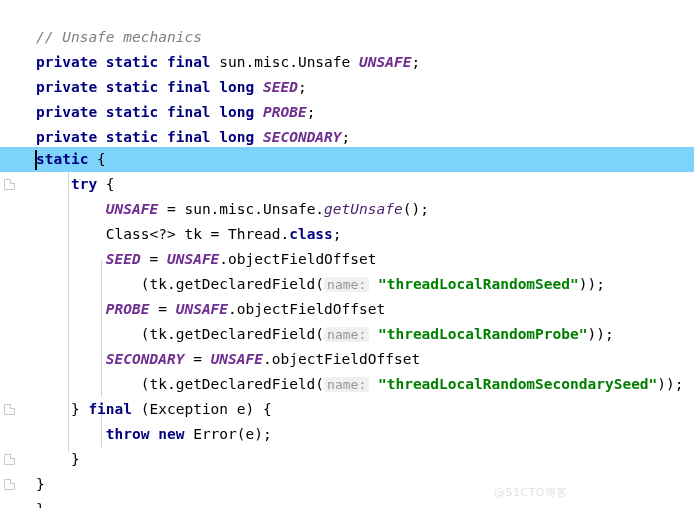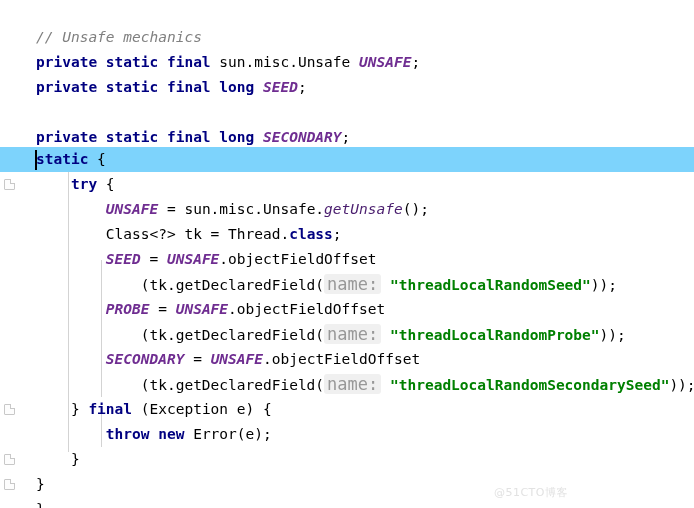--- a/index.html
+++ b/index.html
@@ -97,21 +97,21 @@
   .cmt       { color: #808080; font-style: italic; }
   .sfield    { color: #6f2d91; font-weight: bold; font-style: italic; }
   .smethod   { color: #4b1f6f; font-style: italic; }
   .str       { color: #008000; font-weight: bold; }
   .plain     { color: #000000; }
   .hint {
     color: #989898;
     background: #f0f0f0;
     border-radius: 3px;
     padding: 0 3px;
-    font-size: 17px;
+    font-size: 13px;
   }
 
   
   .watermark {
     position: absolute;
     right: 10px;
     bottom: 8px;
     color: #e2e2e2;
     font-family: "DejaVu Sans", "Liberation Sans", sans-serif;
     font-size: 11px;
@@ -132,20 +132,21 @@
       <div class="fold-marker" style="top: 479px;"></div>
     </div>
 
   <div class="code">
       <div class="indent-guide" style="left: 68px; top: 172px; height: 280px;"></div>
       <div class="indent-guide" style="left: 101px; top: 260px; height: 137px;"></div>
       <div class="indent-guide" style="left: 101px; top: 410px; height: 37px;"></div>
       <div class="line" style="top: 25px;"><span class="txt"><span class="cmt">// Unsafe mechanics</span></span></div>
       <div class="line" style="top: 50px;"><span class="txt"><span class="kw">private static final</span><span class="plain"> sun.misc.Unsafe </span><span class="sfield">UNSAFE</span><span class="plain">;</span></span></div>
       <div class="line" style="top: 75px;"><span class="txt"><span class="kw">private static final long</span><span class="plain"> </span><span class="sfield">SEED</span><span class="plain">;</span></span></div>
+      <div class="line" style="top: 100px;"><span class="txt"><span class="kw">private static final long</span><span class="plain"> </span><span class="sfield">PROBE</span><span class="plain">;</span></span></div>
       <div class="line" style="top: 125px;"><span class="txt"><span class="kw">private static final long</span><span class="plain"> </span><span class="sfield">SECONDARY</span><span class="plain">;</span></span></div>
       <div class="line current" style="top: 147px;"><span class="txt"><span class="kw">static</span><span class="plain"> {</span></span></div>
       <div class="line" style="top: 172px;"><span class="txt"><span class="plain">    </span><span class="kw">try</span><span class="plain"> {</span></span></div>
       <div class="line" style="top: 197px;"><span class="txt"><span class="plain">        </span><span class="sfield">UNSAFE</span><span class="plain"> = sun.misc.Unsafe.</span><span class="smethod">getUnsafe</span><span class="plain">();</span></span></div>
       <div class="line" style="top: 222px;"><span class="txt"><span class="plain">        Class&lt;?&gt; tk = Thread.</span><span class="kw">class</span><span class="plain">;</span></span></div>
       <div class="line" style="top: 247px;"><span class="txt"><span class="plain">        </span><span class="sfield">SEED</span><span class="plain"> = </span><span class="sfield">UNSAFE</span><span class="plain">.objectFieldOffset</span></span></div>
       <div class="line" style="top: 272px;"><span class="txt"><span class="plain">            (tk.getDeclaredField(</span><span class="hint">name:</span><span class="plain"> </span><span class="str">"threadLocalRandomSeed"</span><span class="plain">));</span></span></div>
       <div class="line" style="top: 297px;"><span class="txt"><span class="plain">        </span><span class="sfield">PROBE</span><span class="plain"> = </span><span class="sfield">UNSAFE</span><span class="plain">.objectFieldOffset</span></span></div>
       <div class="line" style="top: 322px;"><span class="txt"><span class="plain">            (tk.getDeclaredField(</span><span class="hint">name:</span><span class="plain"> </span><span class="str">"threadLocalRandomProbe"</span><span class="plain">));</span></span></div>
       <div class="line" style="top: 347px;"><span class="txt"><span class="plain">        </span><span class="sfield">SECONDARY</span><span class="plain"> = </span><span class="sfield">UNSAFE</span><span class="plain">.objectFieldOffset</span></span></div>

